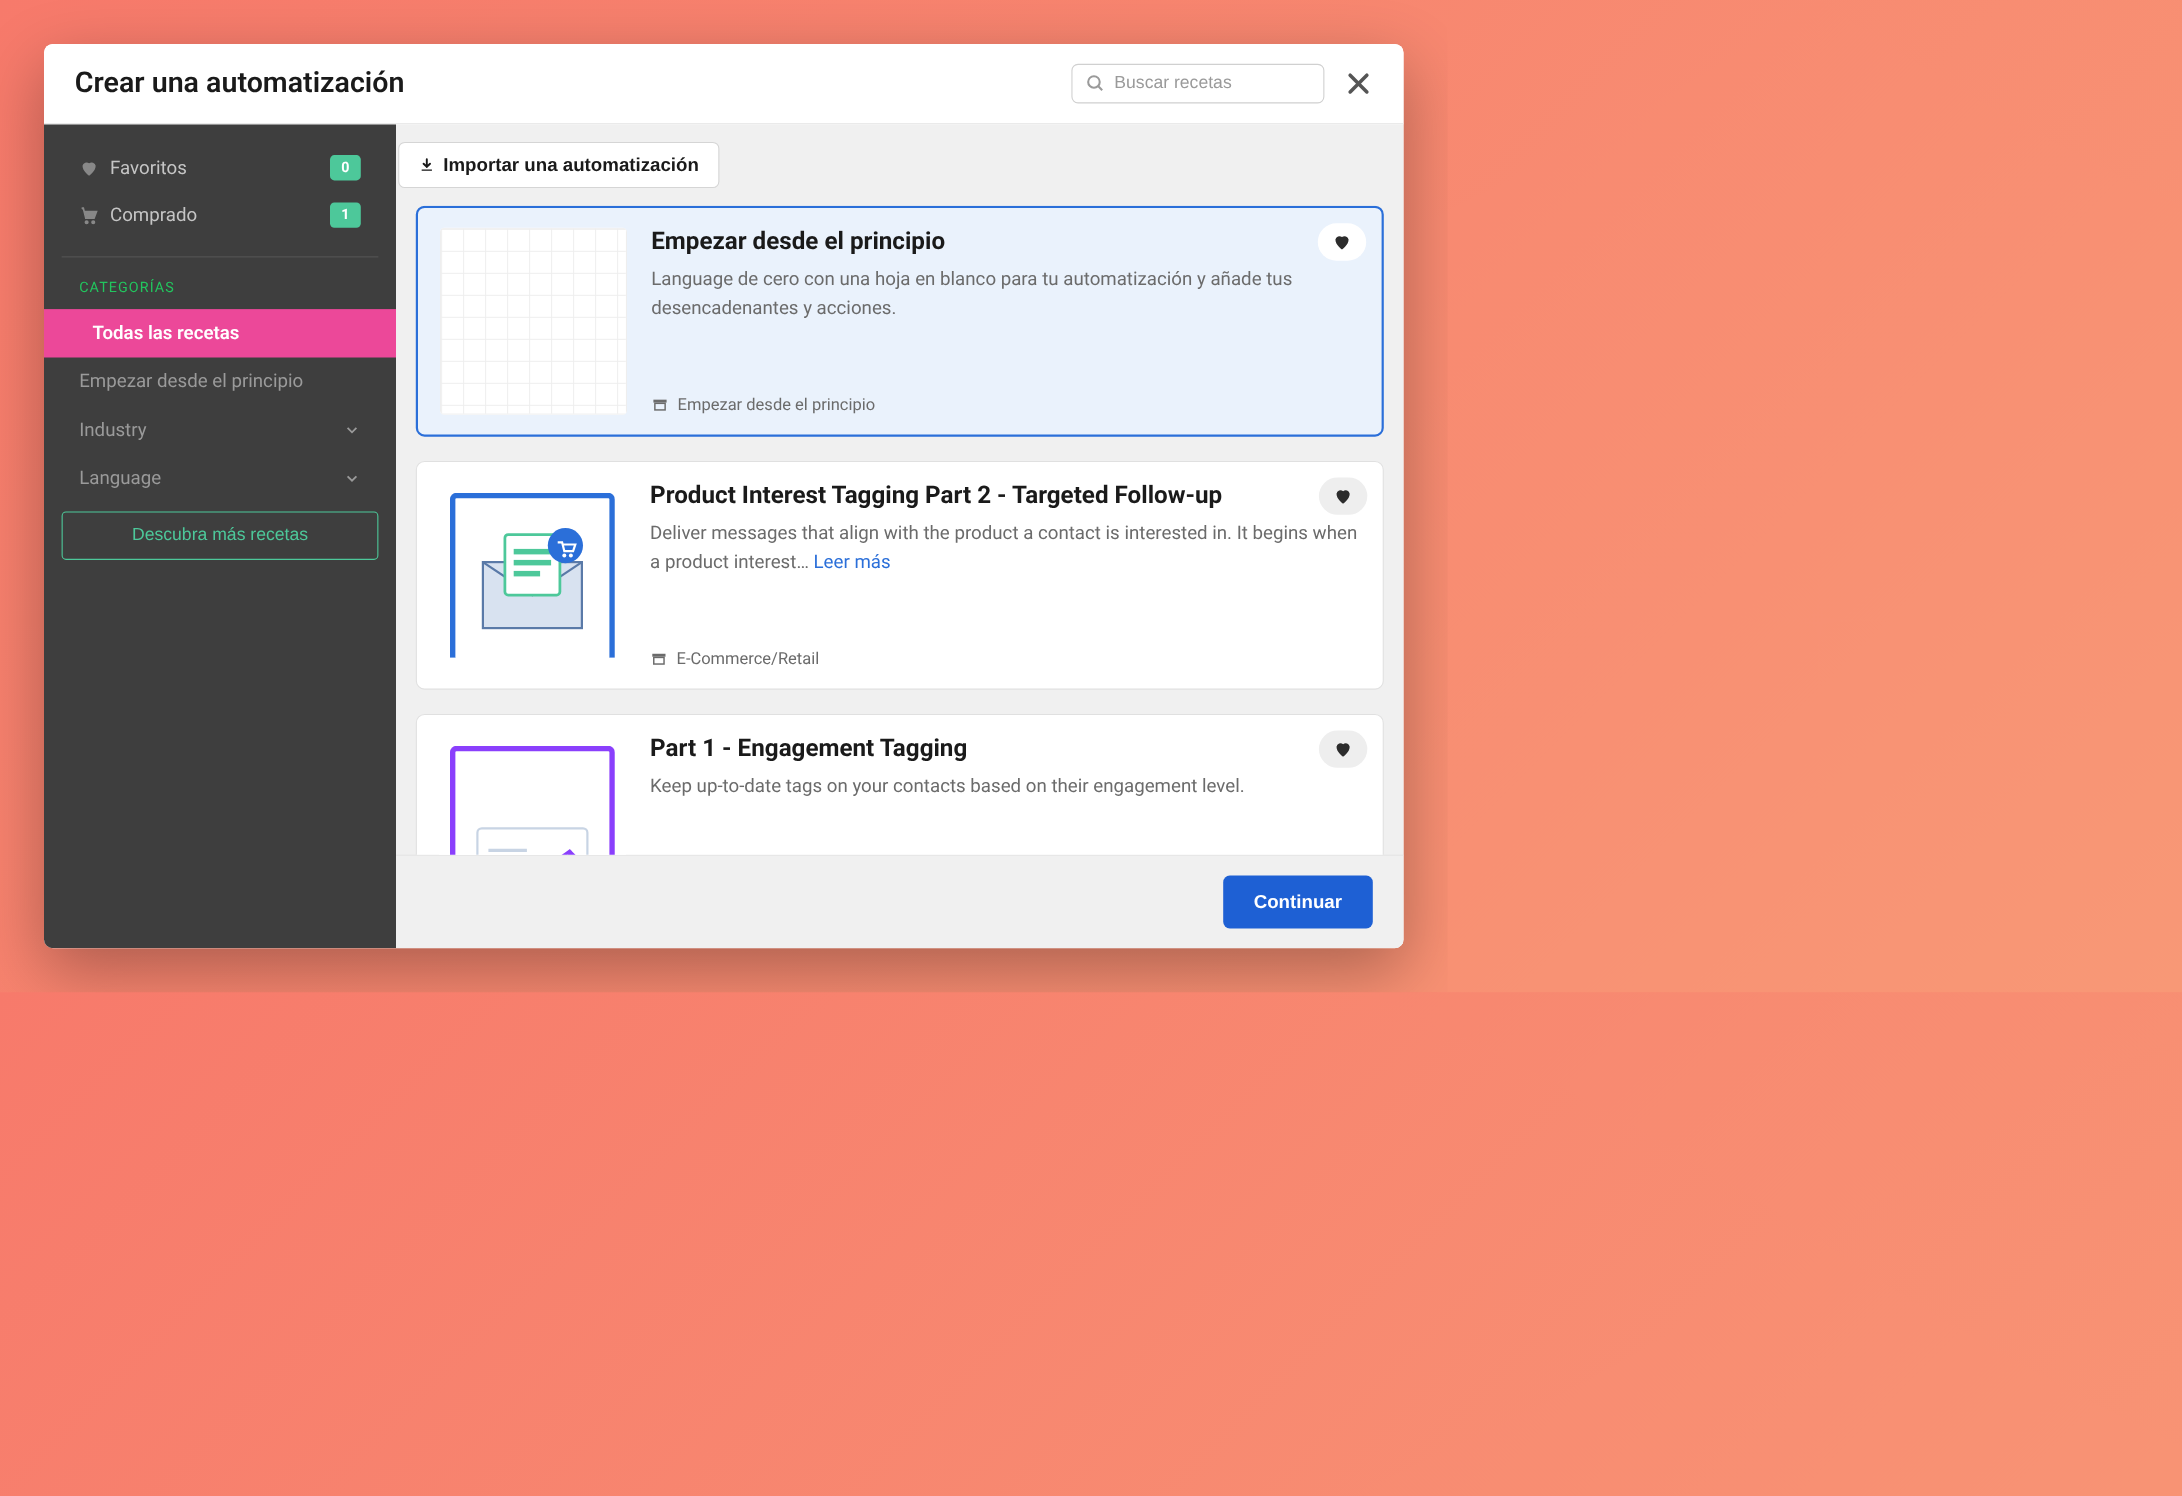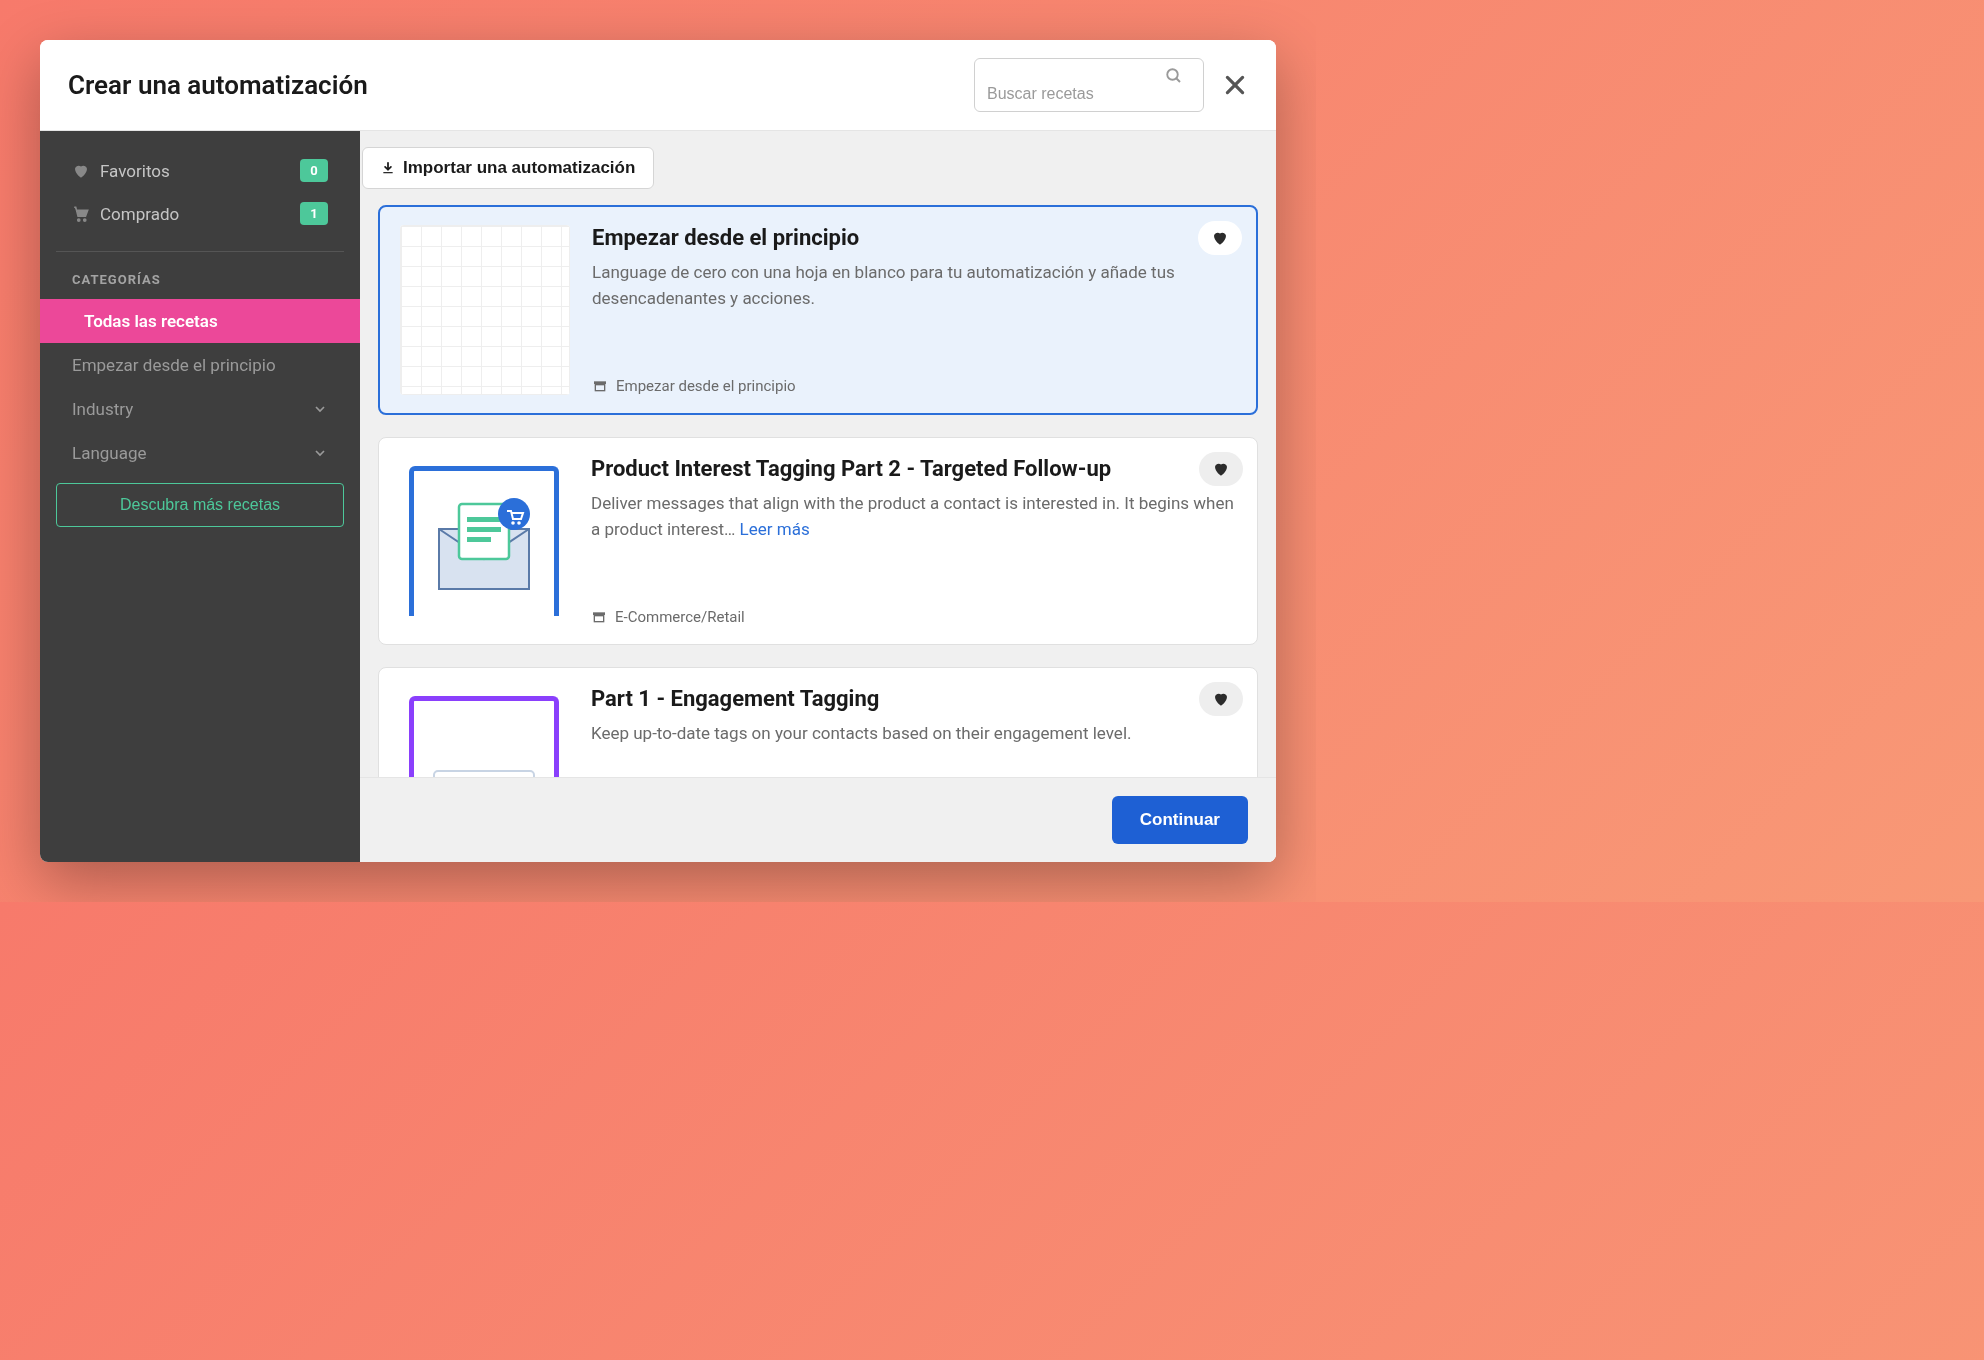--- a/index.html
+++ b/index.html
@@ -42,21 +42,20 @@
       gap: 18px;
     }
     .search-box {
       display: flex;
       align-items: flex-end;
       border: 1px solid #d0d0d0;
       border-radius: 6px;
       padding: 8px 12px;
       width: 230px;
       background: #fff;
-      flex-direction: column;
     }
     .search-box svg { flex-shrink: 0; margin-right: 8px; }
     .search-input {
       border: none;
       outline: none;
       font-size: 16px;
       color: #333;
       width: 100%;
       background: transparent;
     }
@@ -105,23 +104,23 @@
       color: #fff;
       font-weight: 700;
       font-size: 13px;
       padding: 4px 10px;
       border-radius: 4px;
       min-width: 28px;
       text-align: center;
     }
     .sidebar-section-title {
       font-size: 13px;
-      font-weight: 700;
+      font-weight: 400;
       letter-spacing: 1px;
-      color: #a3a3a3;
+      color: #22c55e;
       padding: 0 16px 12px;
       margin: 0 16px;
     }
     .cat-item {
       display: flex;
       align-items: center;
       justify-content: space-between;
       padding: 12px 32px;
       cursor: pointer;
       font-size: 17px;

